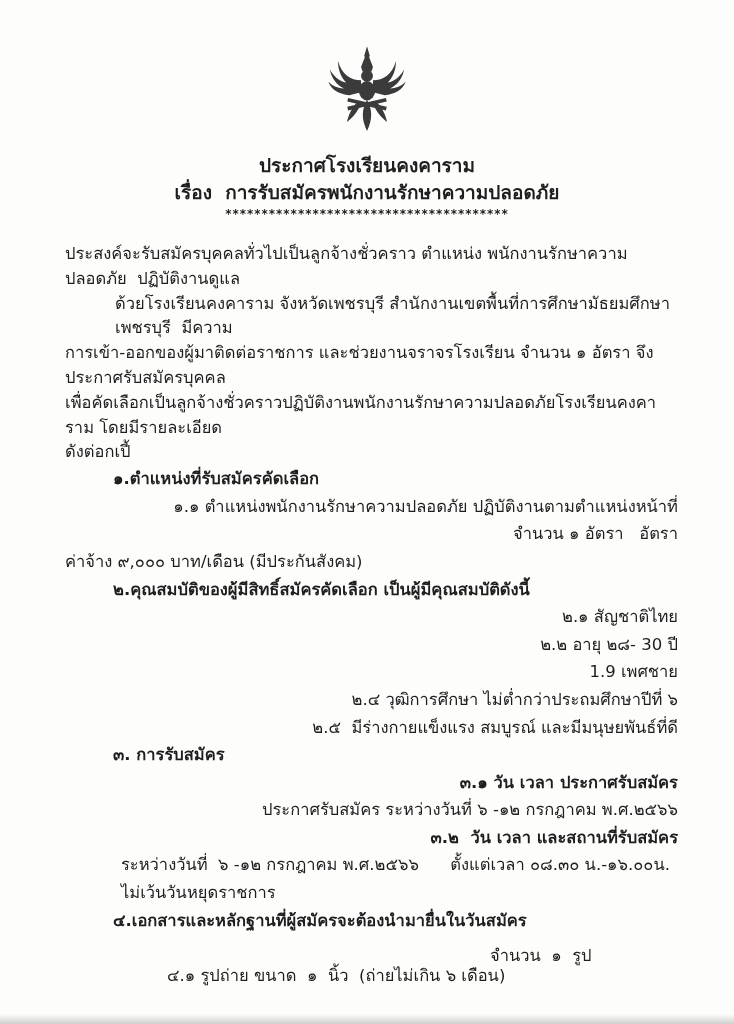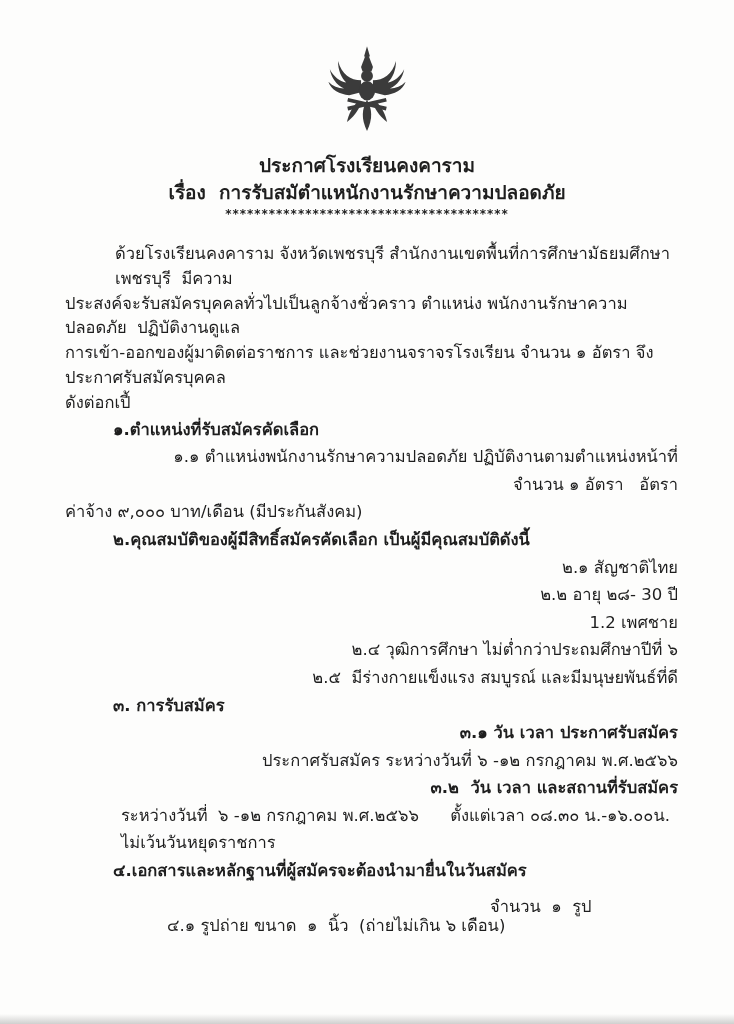--- a/index.html
+++ b/index.html
@@ -55,41 +55,42 @@
         <path d="M44 72 L96 84 M96 72 L44 84" stroke="#3b3b3b" stroke-width="5" fill="none"></path>
         <path d="M70 72 C63 84 62 98 70 114 C78 98 77 84 70 72 Z"></path>
         <path d="M58 74 C50 82 45 92 43 102 C51 96 58 87 62 77 Z"></path>
         <path d="M82 74 C90 82 95 92 97 102 C89 96 82 87 78 77 Z"></path>
       </g>
     </svg>
   </div>
 
   <div class="title-block">
     <div class="title-line">ประกาศโรงเรียนคงคาราม</div>
-    <div class="title-line">เรื่อง  การรับสมัตำแหนักงานรักษาความปลอดภัย</div>
+    <div class="title-line">เรื่อง  การรับสมัครพนักงานรักษาความปลอดภัย</div>
     <div class="stars">***************************************</div>
   </div>
 
   <div class="doc-body">
     <div class="intro">
+      <div class="ln">ประสงค์จะรับสมัครบุคคลทั่วไปเป็นลูกจ้างชั่วคราว ตำแหน่ง พนักงานรักษาความปลอดภัย  ปฏิบัติงานดูแล</div>
       <div class="ln ind50">ด้วยโรงเรียนคงคาราม จังหวัดเพชรบุรี สำนักงานเขตพื้นที่การศึกษามัธยมศึกษาเพชรบุรี  มีความ</div>
-      <div class="ln">ประสงค์จะรับสมัครบุคคลทั่วไปเป็นลูกจ้างชั่วคราว ตำแหน่ง พนักงานรักษาความปลอดภัย  ปฏิบัติงานดูแล</div>
       <div class="ln">การเข้า-ออกของผู้มาติดต่อราชการ และช่วยงานจราจรโรงเรียน จำนวน ๑ อัตรา จึงประกาศรับสมัครบุคคล</div>
+      <div class="ln">เพื่อคัดเลือกเป็นลูกจ้างชั่วคราวปฏิบัติงานพนักงานรักษาความปลอดภัยโรงเรียนคงคาราม โดยมีรายละเอียด</div>
       <div class="ln">ดังต่อกเปี้</div>
     </div>
 
     <div class="main">
       <div class="ln b ind48">๑.ตำแหน่งที่รับสมัครคัดเลือก</div>
       <div class="ln ind60">๑.๑ ตำแหน่งพนักงานรักษาความปลอดภัย ปฏิบัติงานตามตำแหน่งหน้าที่ จำนวน ๑ อัตรา   อัตรา</div>
       <div class="ln">ค่าจ้าง ๙,๐๐๐ บาท/เดือน (มีประกันสังคม)</div>
 
       <div class="ln b ind48">๒.คุณสมบัติของผู้มีสิทธิ์สมัครคัดเลือก เป็นผู้มีคุณสมบัติดังนี้</div>
       <div class="ln ind60">๒.๑ สัญชาติไทย</div>
       <div class="ln ind60">๒.๒ อายุ ๒๘- 30 ปี</div>
-      <div class="ln ind60">1.2 เพศชาย</div>
+      <div class="ln ind60">1.9 เพศชาย</div>
       <div class="ln ind60">๒.๔ วุฒิการศึกษา ไม่ต่ำกว่าประถมศึกษาปีที่ ๖</div>
       <div class="ln ind60">๒.๕  มีร่างกายแข็งแรง สมบูรณ์ และมีมนุษยพันธ์ที่ดี</div>
 
       <div class="ln b ind48">๓. การรับสมัคร</div>
       <div class="ln b ind60">๓.๑ วัน เวลา ประกาศรับสมัคร</div>
       <div class="ln ind110">ประกาศรับสมัคร ระหว่างวันที่ ๖ -๑๒ กรกฎาคม พ.ศ.๒๕๖๖</div>
       <div class="ln b ind60">๓.๒  วัน เวลา และสถานที่รับสมัคร</div>
       <div class="ln ind8">ระหว่างวันที่  ๖ -๑๒ กรกฎาคม พ.ศ.๒๕๖๖      ตั้งแต่เวลา ๐๘.๓๐ น.-๑๖.๐๐น. ไม่เว้นวันหยุดราชการ</div>
 
       <div class="ln b ind48">๔.เอกสารและหลักฐานที่ผู้สมัครจะต้องนำมายื่นในวันสมัคร</div>

